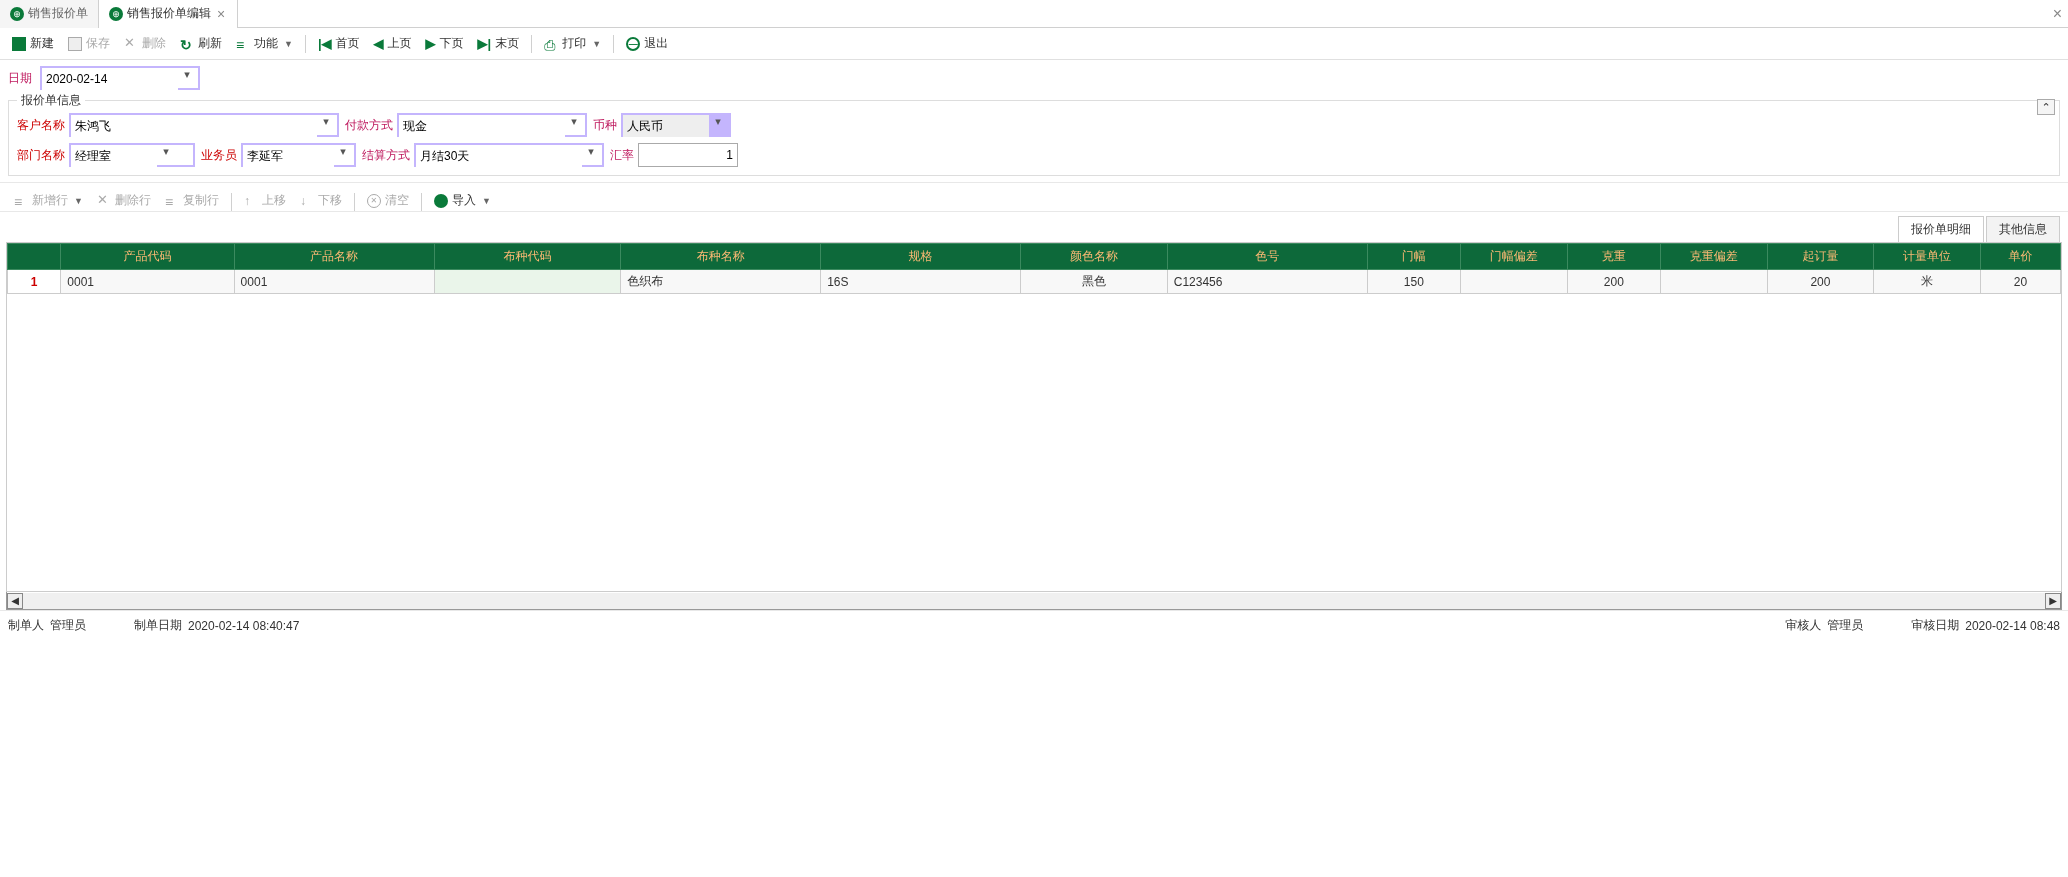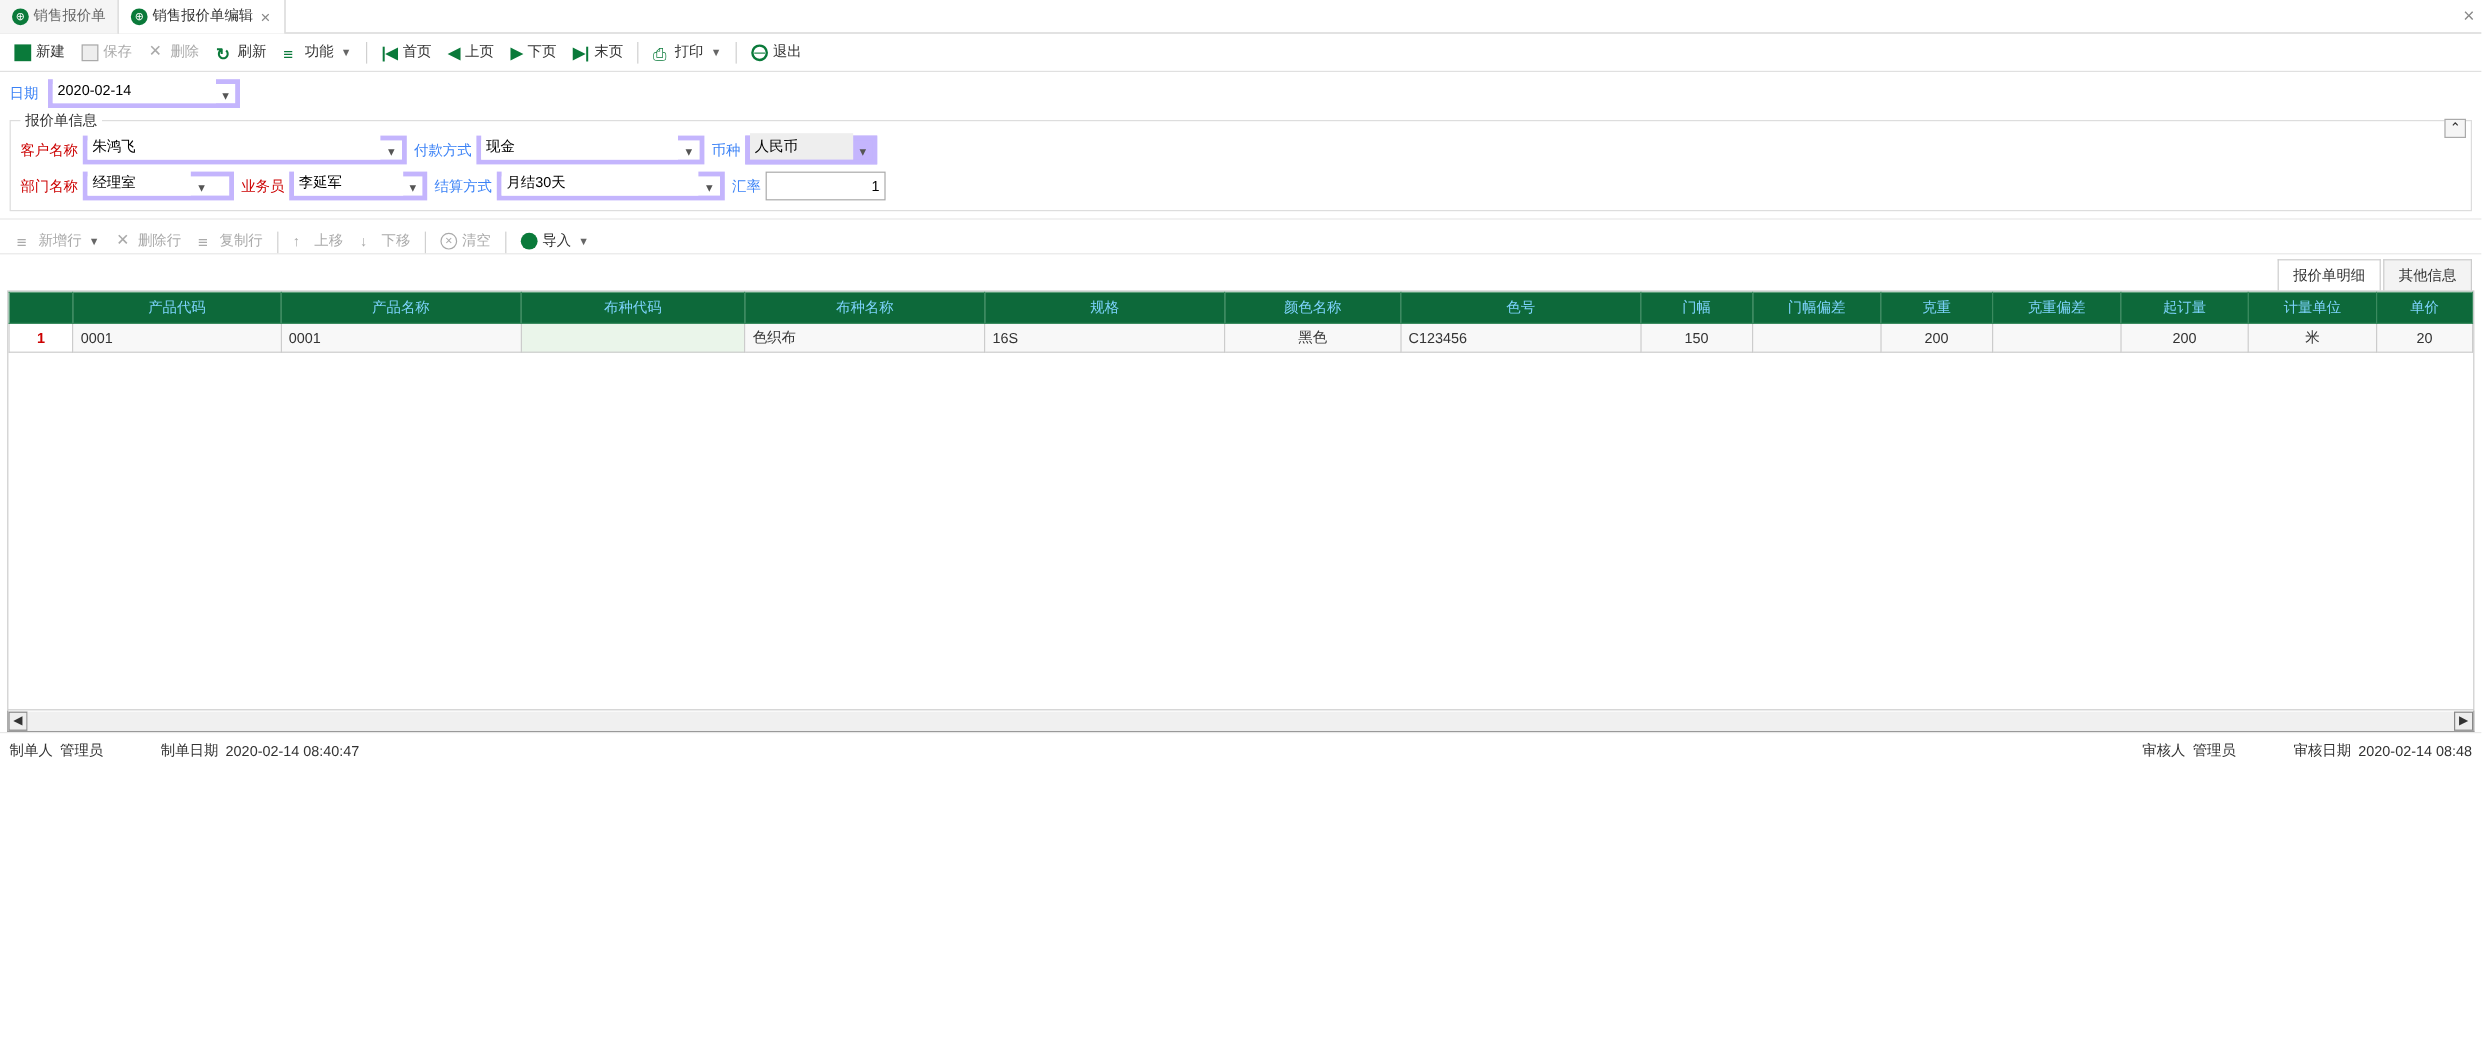--- a/index.html
+++ b/index.html
@@ -31,23 +31,23 @@
 .icon-list { display: inline-block; }
 .icon-list::before { content: "≡"; color: #0a7a3a; font-size: 14px; font-weight: bold; }
 .icon-list.gray::before { color: #aaa; }
 .icon-up::before { content: "↑"; color: #aaa; font-weight: bold; }
 .icon-down::before { content: "↓"; color: #aaa; font-weight: bold; }
 .icon-clear { width: 14px; height: 14px; border: 1.5px solid #aaa; border-radius: 50%; display: inline-flex; align-items: center; justify-content: center; }
 .icon-clear::before { content: "✕"; color: #aaa; font-size: 8px; }
 .icon-globe { width: 14px; height: 14px; border-radius: 50%; background: #0a7a3a; }
 
 .header-row { display: flex; align-items: center; padding: 6px 8px; gap: 8px; }
-.lbl { color: #3b82f6; }
+.lbl { color: #be185d; }
 .lbl.req { color: #c00; }
-.input-combo { display: inline-flex; align-items: flex-end; border: 4px solid #c4b5fd; height: 24px; background: #fff; }
+.input-combo { display: inline-flex; align-items: flex-start; border: 2px solid #c4b5fd; height: 24px; background: #fff; }
 .input-combo input { border: none; outline: none; padding: 0 4px; height: 22px; font-size: 12px; }
 .input-combo .arrow { width: 18px; text-align: center; color: #555; cursor: pointer; font-size: 11px; }
 .input-box { border: 1px solid #aaa; height: 24px; padding: 0 4px; background: #fff; font-size: 12px; outline: none; }
 
 .stamp { font-family: "KaiTi","STKaiti",serif; font-size: 26px; font-weight: bold; color: #d00; font-style: italic; margin-right: 8px; }
 .docno-lbl { color: #333; margin-right: 4px; }
 .docno-val { border: 1px solid #aaa; padding: 2px 6px; min-width: 100px; display: inline-block; }
 .header-right { margin-left: auto; display: flex; align-items: center; }
 
 .fieldset { border: 1px solid #ddd; margin: 4px 8px 6px 8px; padding: 6px 8px 8px 8px; position: relative; }
@@ -57,21 +57,21 @@
 .fld { display: inline-flex; align-items: center; gap: 4px; }
 
 .sub-toolbar { display: flex; align-items: flex-end; height: 30px; padding: 0 8px; border-top: 1px solid #e8e8e8; border-bottom: 1px solid #e8e8e8; gap: 2px; }
 
 .sub-tabs { display: flex; padding: 4px 6px 0 6px; justify-content: flex-end; }
 .sub-tab { padding: 4px 12px; border: 1px solid #ccc; border-bottom: none; background: #f3f3f3; cursor: pointer; margin-right: 2px; }
 .sub-tab.active { background: #fff; }
 
 .grid-wrap { margin: 0 6px; border: 1px solid #ccc; height: 350px; overflow: auto; position: relative; }
 .grid { border-collapse: collapse; width: 100%; table-layout: fixed; }
-.grid th { background: #0d693a; color: #7dd3fc; font-weight: normal; padding: 4px 6px; border: 1px solid #3b8a5f; text-align: center; font-size: 12px; height: 24px; }
+.grid th { background: #0d693a; color: #fdba74; font-weight: normal; padding: 4px 6px; border: 1px solid #3b8a5f; text-align: center; font-size: 12px; height: 24px; }
 .grid th.rownum-h { background: #0d693a; width: 40px; }
 .grid td { border: 1px solid #ccc; padding: 3px 6px; height: 24px; font-size: 12px; background: #f8f8f8; }
 .grid td.rownum { text-align: center; color: #c00; font-weight: bold; background: #fff; }
 .grid td.c { text-align: center; }
 .grid td.sel { background: #eaf5ea; }
 
 .hscroll { display: flex; align-items: center; margin: 0 6px; height: 18px; border: 1px solid #999; border-top: none; }
 .hs-btn { width: 16px; height: 16px; border: 1px solid #888; background: #eee; text-align: center; font-size: 10px; line-height: 14px; cursor: pointer; }
 .hs-track { flex: 1; height: 16px; background: #f0f0f0; }
 

